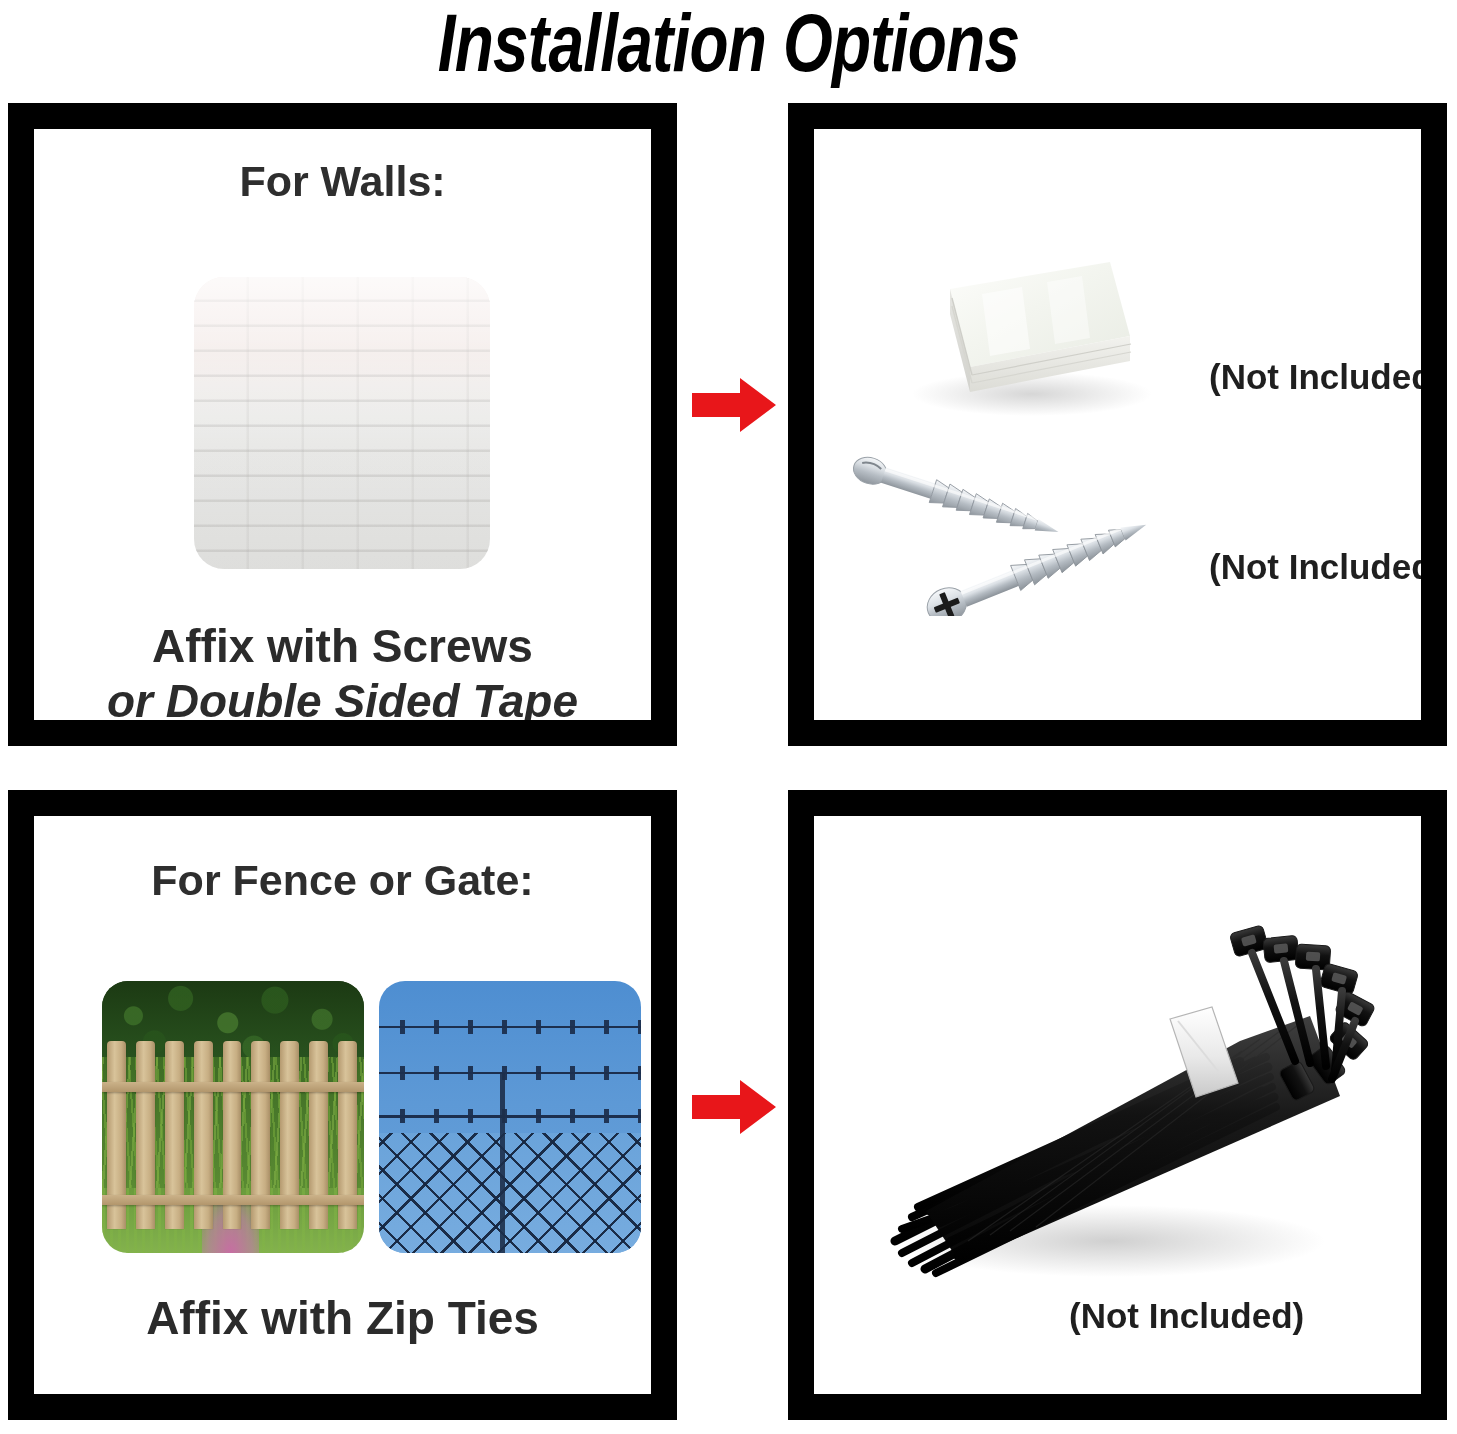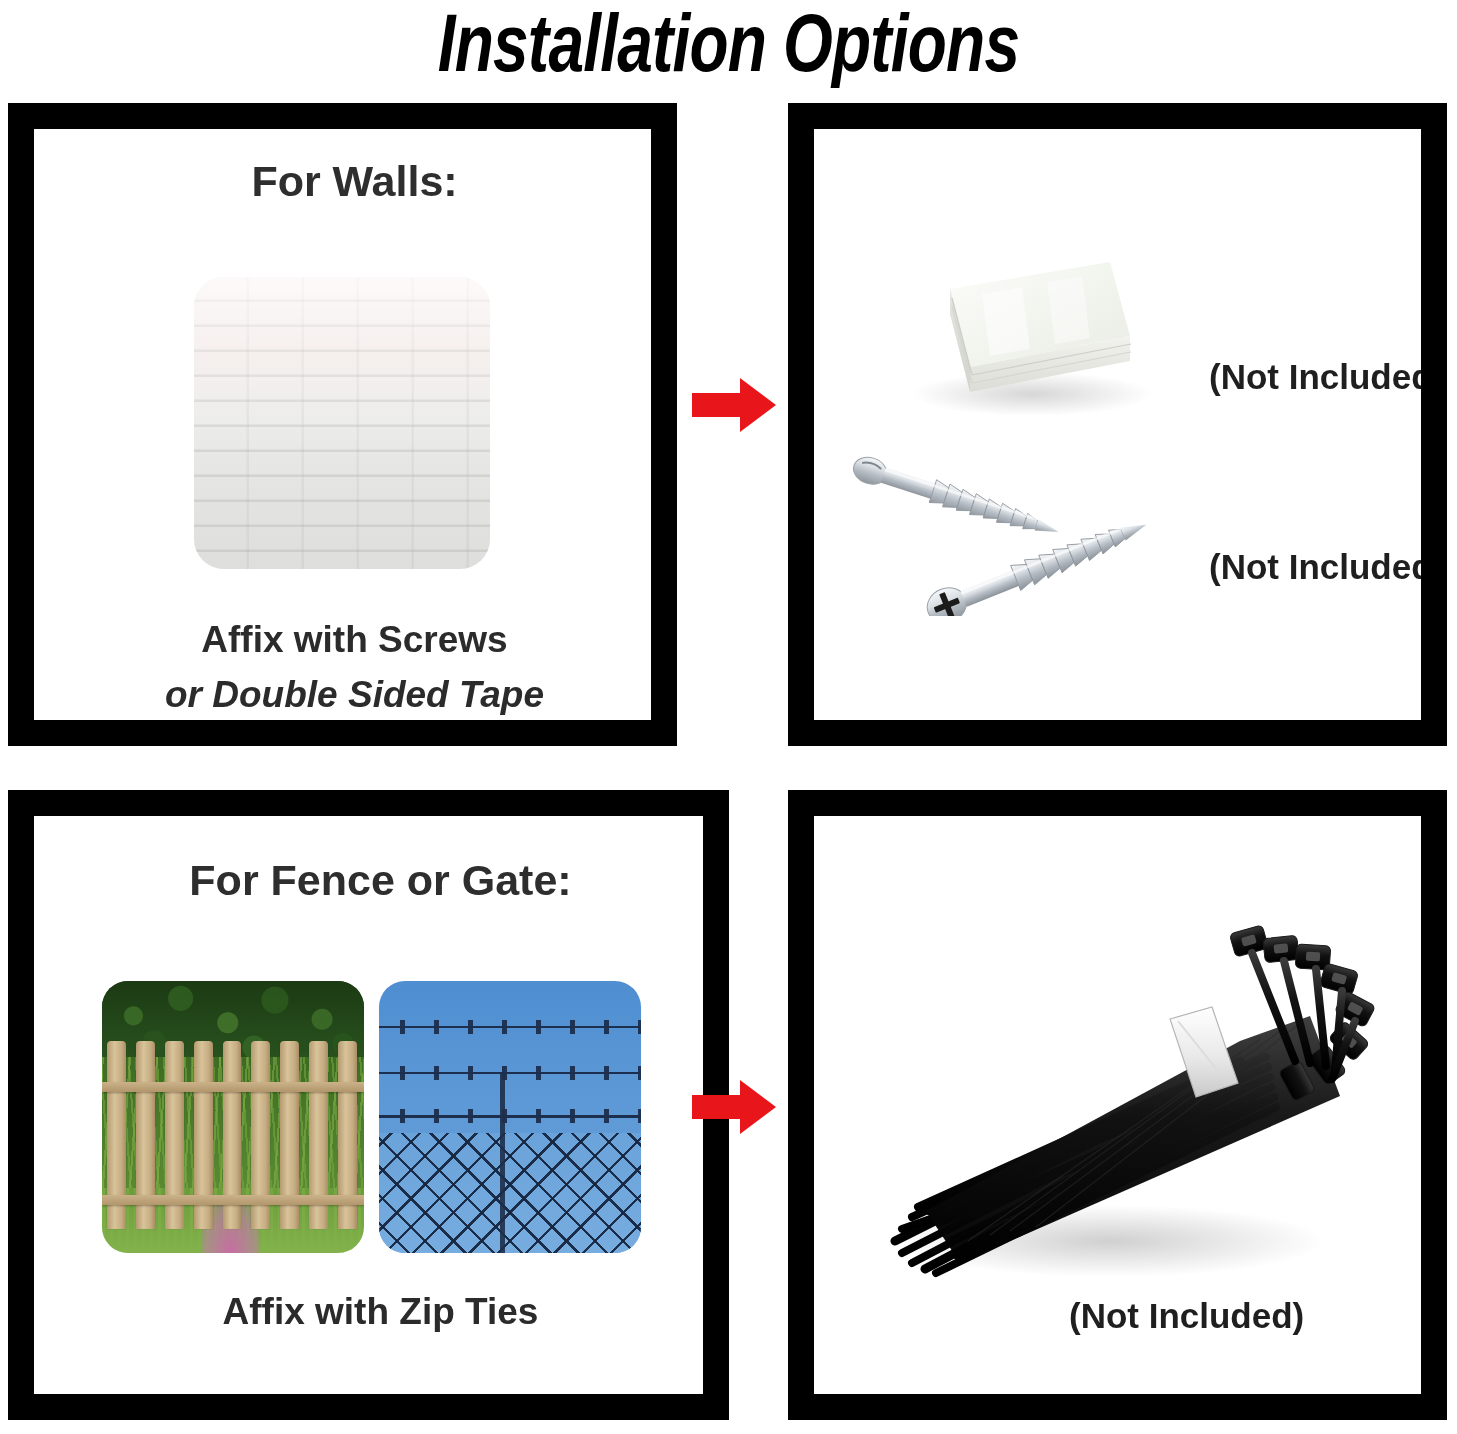--- a/index.html
+++ b/index.html
@@ -36,44 +36,43 @@
   .panel {
     position: absolute;
     background: #000000;
     padding: 26px;
   }
   .panel-inner {
     position: relative;
     width: 100%; height: 100%;
     background: #ffffff;
     overflow: hidden;
-    padding-left: 12px;
   }
   #panel-tl { left: 8px;   top: 103px;  width: 669px;  height: 643px; }
   #panel-tr { left: 788px; top: 103px;  width: 659px;  height: 643px; }
-  #panel-bl { left: 8px;   top: 790px;  width: 721px;  height: 630px; text-decoration: underline; }
+  #panel-bl { left: 8px;   top: 790px;  width: 669px;  height: 630px; text-decoration: underline; }
   #panel-br { left: 788px; top: 790px;  width: 659px;  height: 630px; }
 
   
   .heading {
     position: absolute;
     width: 100%;
     text-align: center;
     font-weight: 700;
     font-size: 43px;
     color: #2e2e2e;
     letter-spacing: 0px;
     white-space: nowrap;
   }
   .caption-line {
     position: absolute;
     width: 100%;
     text-align: center;
     font-weight: 700;
-    font-size: 37px;
+    font-size: 46px;
     color: #2b2b2b;
     white-space: nowrap;
   }
   .not-included {
     position: absolute;
     font-weight: 700;
     font-size: 35px;
     color: #1f1f1f;
     white-space: nowrap;
   }

